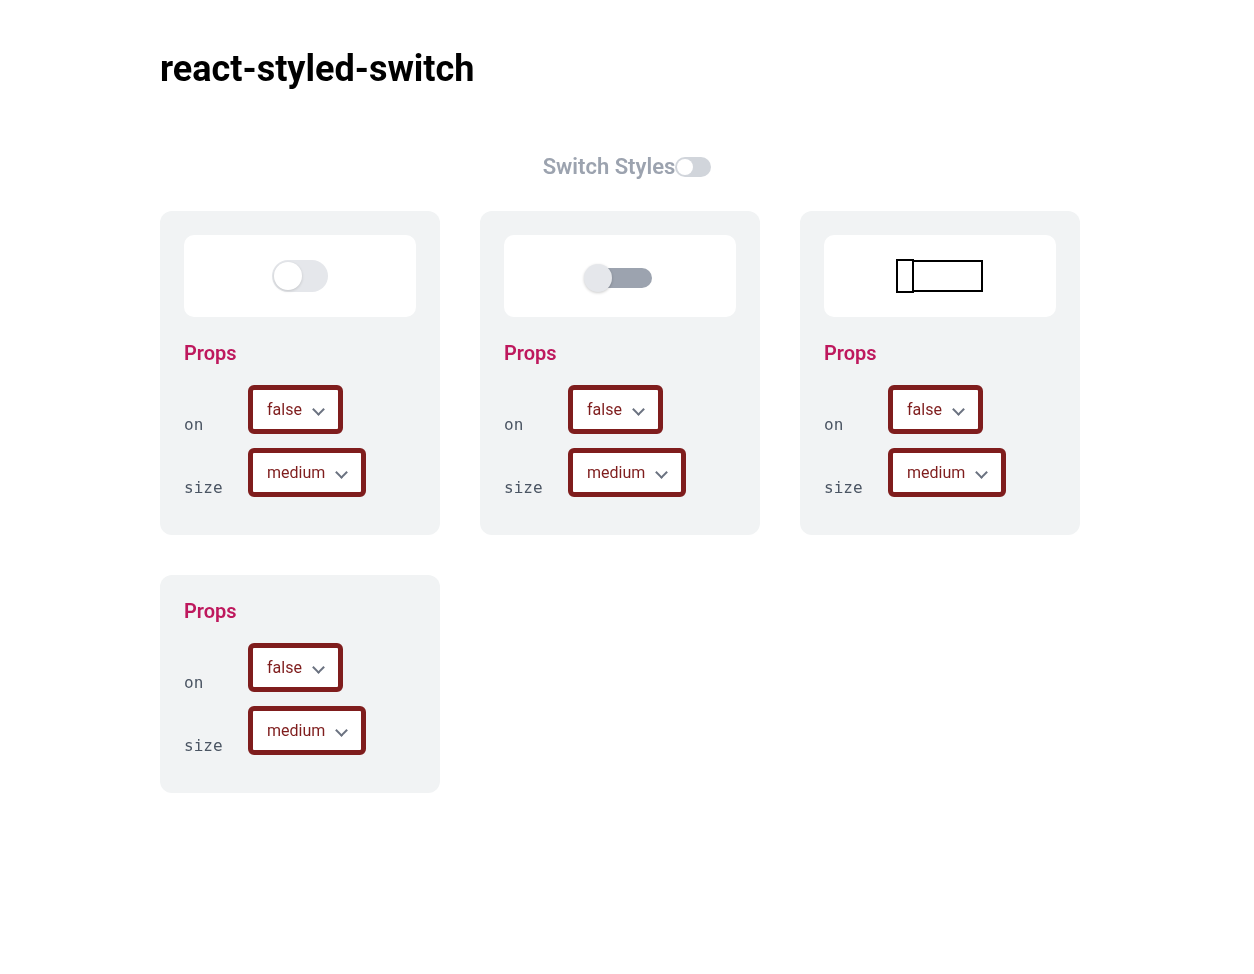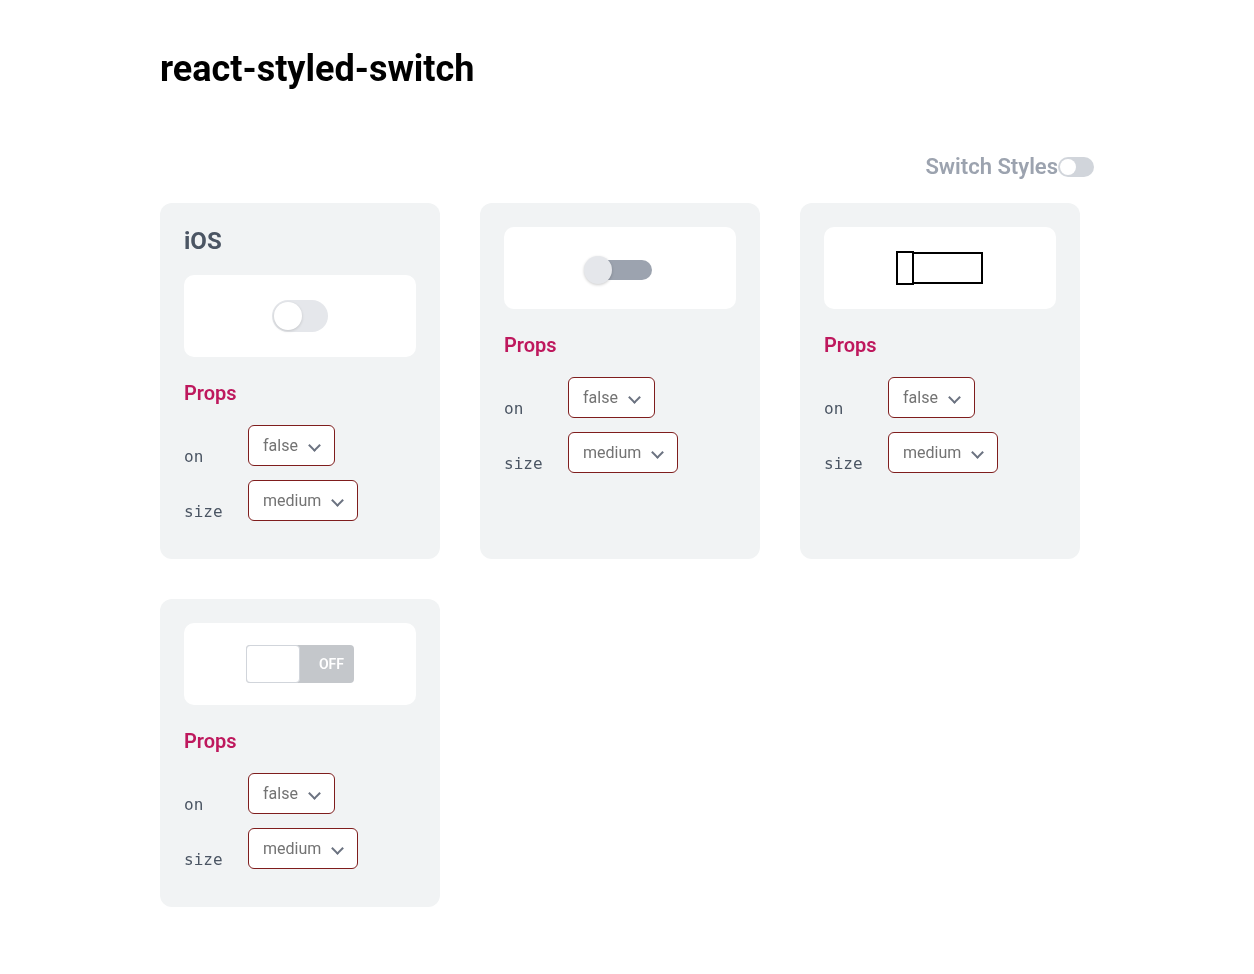--- a/index.html
+++ b/index.html
@@ -14,22 +14,22 @@
     }
     .page-title {
       font-size: 36px;
       font-weight: 700;
       color: #000000;
       margin-bottom: 64px;
     }
     .header-row {
       display: flex;
       align-items: center;
-      justify-content: flex-end;
-      margin-bottom: 24px;
+      justify-content: center;
+      margin-bottom: 32px;
     }
     .section-title {
       font-size: 22px;
       font-weight: 600;
       color: #9ca3af;
     }
     .header-switch {
       position: relative;
       width: 36px;
       height: 20px;
@@ -174,28 +174,28 @@
       margin-bottom: 14px;
     }
     .prop-name {
       font-family: ui-monospace, "SFMono-Regular", "SF Mono", Menlo, Monaco, Consolas, monospace;
       font-size: 16px;
       color: #4b5563;
       width: 64px;
     }
     .select-box {
       background: #ffffff;
-      border: 1px solid #7f1d1d;
+      border: 5px solid #7f1d1d;
       border-radius: 6px;
       padding: 10px 14px;
       display: flex;
       align-items: center;
       gap: 10px;
       font-size: 16px;
-      color: #737373;
+      color: #7f1d1d;
       cursor: pointer;
     }
     .chevron {
       width: 12px;
       height: 12px;
       position: relative;
     }
     .chevron::before {
       content: "";
       position: absolute;
@@ -216,21 +216,20 @@
 <div class="header-row">
   <div class="section-title">Switch Styles</div>
   <div class="header-switch">
     <div class="knob"></div>
   </div>
 </div>
 
 <div class="cards-grid">
 
   <div class="card">
-    <div class="card-title">iOS</div>
     <div class="switch-preview">
       <div class="ios-switch">
         <div class="knob"></div>
       </div>
     </div>
     <div class="props-title">Props</div>
     <div class="prop-row">
       <span class="prop-name">on</span>
       <div class="select-box">
         <span>false</span>
@@ -287,26 +286,20 @@
     <div class="prop-row">
       <span class="prop-name">size</span>
       <div class="select-box">
         <span>medium</span>
         <span class="chevron"></span>
       </div>
     </div>
   </div>
 
   <div class="card">
-    <div class="switch-preview">
-      <div class="macos-switch">
-        <div class="knob"></div>
-        <span class="label">OFF</span>
-      </div>
-    </div>
     <div class="props-title">Props</div>
     <div class="prop-row">
       <span class="prop-name">on</span>
       <div class="select-box">
         <span>false</span>
         <span class="chevron"></span>
       </div>
     </div>
     <div class="prop-row">
       <span class="prop-name">size</span>

